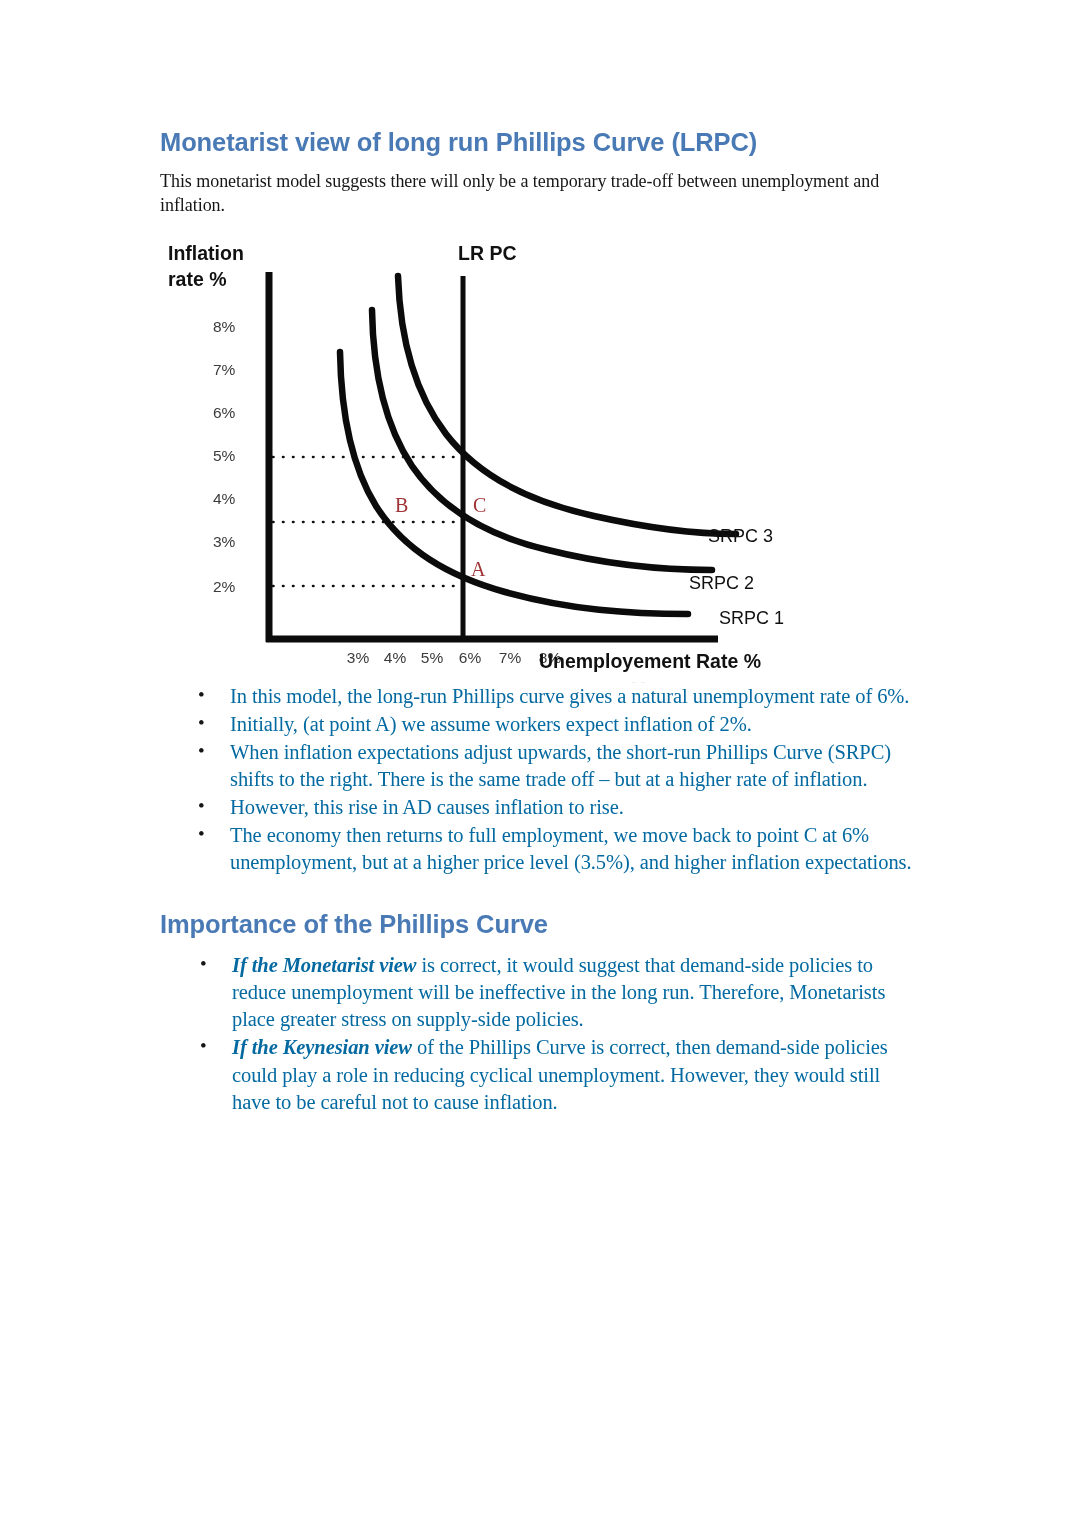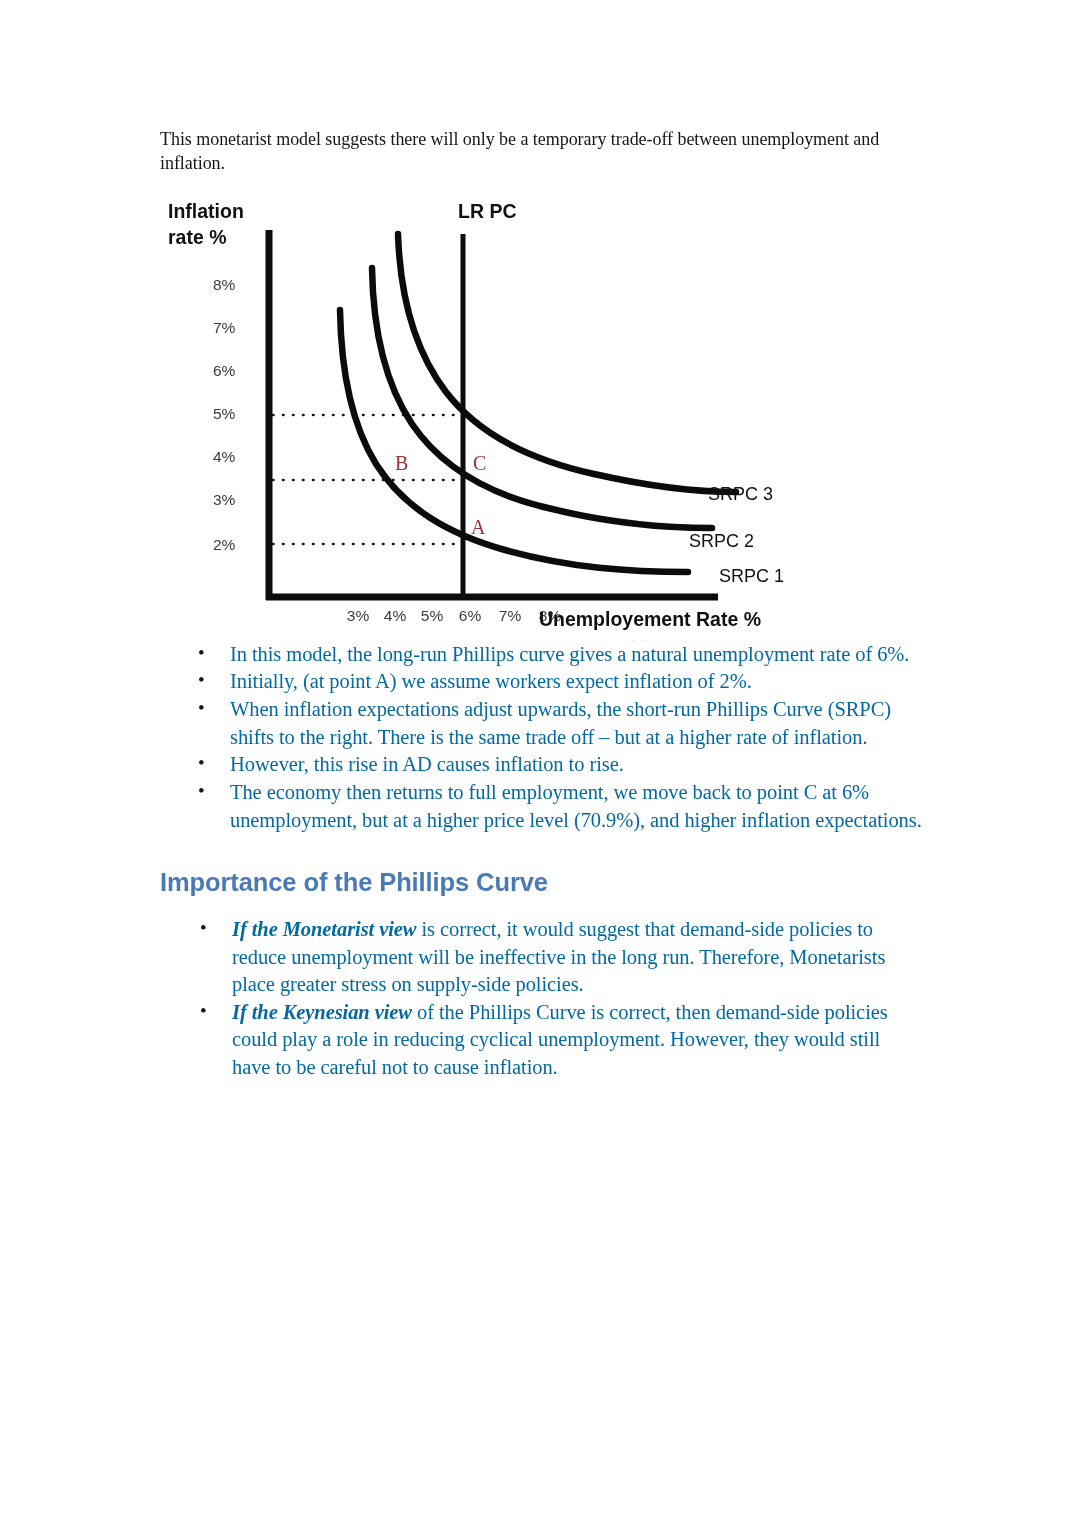--- a/index.html
+++ b/index.html
@@ -34,21 +34,21 @@
     font-family: "Liberation Sans", sans-serif;
     font-size: 25.5px;
     font-weight: bold;
     color: #4a7ab5;
     letter-spacing: -0.1px;
     margin: 0 0 13px 0;
     line-height: 1.15;
   }
   h1.section-heading.second {
     margin-top: 34px;
-    margin-bottom: 19px;
+    margin-bottom: 12px;
   }
 
   p.intro {
     font-family: "Liberation Serif", serif;
     font-size: 18px;
     line-height: 1.32;
     margin: 0;
     color: #161616;
     letter-spacing: -0.05px;
   }
@@ -139,20 +139,21 @@
   .smudge {
     fill: #dedede;
   }
 </style>
 </head>
 <body>
 
 <div class="page">
   <div class="content">
 
+    <h1 class="section-heading">Monetarist view of long run Phillips Curve (LRPC)</h1>
 
     <p class="intro">This monetarist model suggests there will only be a temporary trade-off between unemployment and inflation.</p>
 
     <div class="figure">
       <svg width="762" height="455" viewBox="0 0 762 455">
 
         <text class="axis-title-y" x="8" y="32">Inflation</text>
         <text class="axis-title-y" x="8" y="58">rate %</text>
 
         <g>
@@ -216,21 +217,21 @@
           <rect x="481" y="454" width="4" height="2" opacity="0.5"></rect>
         </g>
       </svg>
     </div>
 
     <ul class="bullets">
       <li>In this model, the long-run Phillips curve gives a natural unemployment rate of 6%.</li>
       <li>Initially, (at point A) we assume workers expect inflation of 2%.</li>
       <li>When inflation expectations adjust upwards, the short-run Phillips Curve (SRPC) shifts to the right. There is the same trade off – but at a higher rate of inflation.</li>
       <li>However, this rise in AD causes inflation to rise.</li>
-      <li>The economy then returns to full employment, we move back to point C at 6% unemployment, but at a higher price level (70.9%), and higher inflation expectations.</li>
+      <li>The economy then returns to full employment, we move back to point C at 6% unemployment, but at a higher price level (3.5%), and higher inflation expectations.</li>
     </ul>
 
     <h1 class="section-heading second">Importance of the Phillips Curve</h1>
 
     <ul class="bullets tight-left">
       <li><b class="lead">If the Monetarist view</b><span> is correct, it would suggest that demand-side policies to reduce unemployment will be ineffective in the long run. Therefore, Monetarists place greater stress on supply-side policies.</span></li>
       <li><b class="lead">If the Keynesian view</b><span> of the Phillips Curve is correct, then demand-side policies could play a role in reducing cyclical unemployment. However, they would still have to be careful not to cause inflation.</span></li>
     </ul>
 
   </div>

